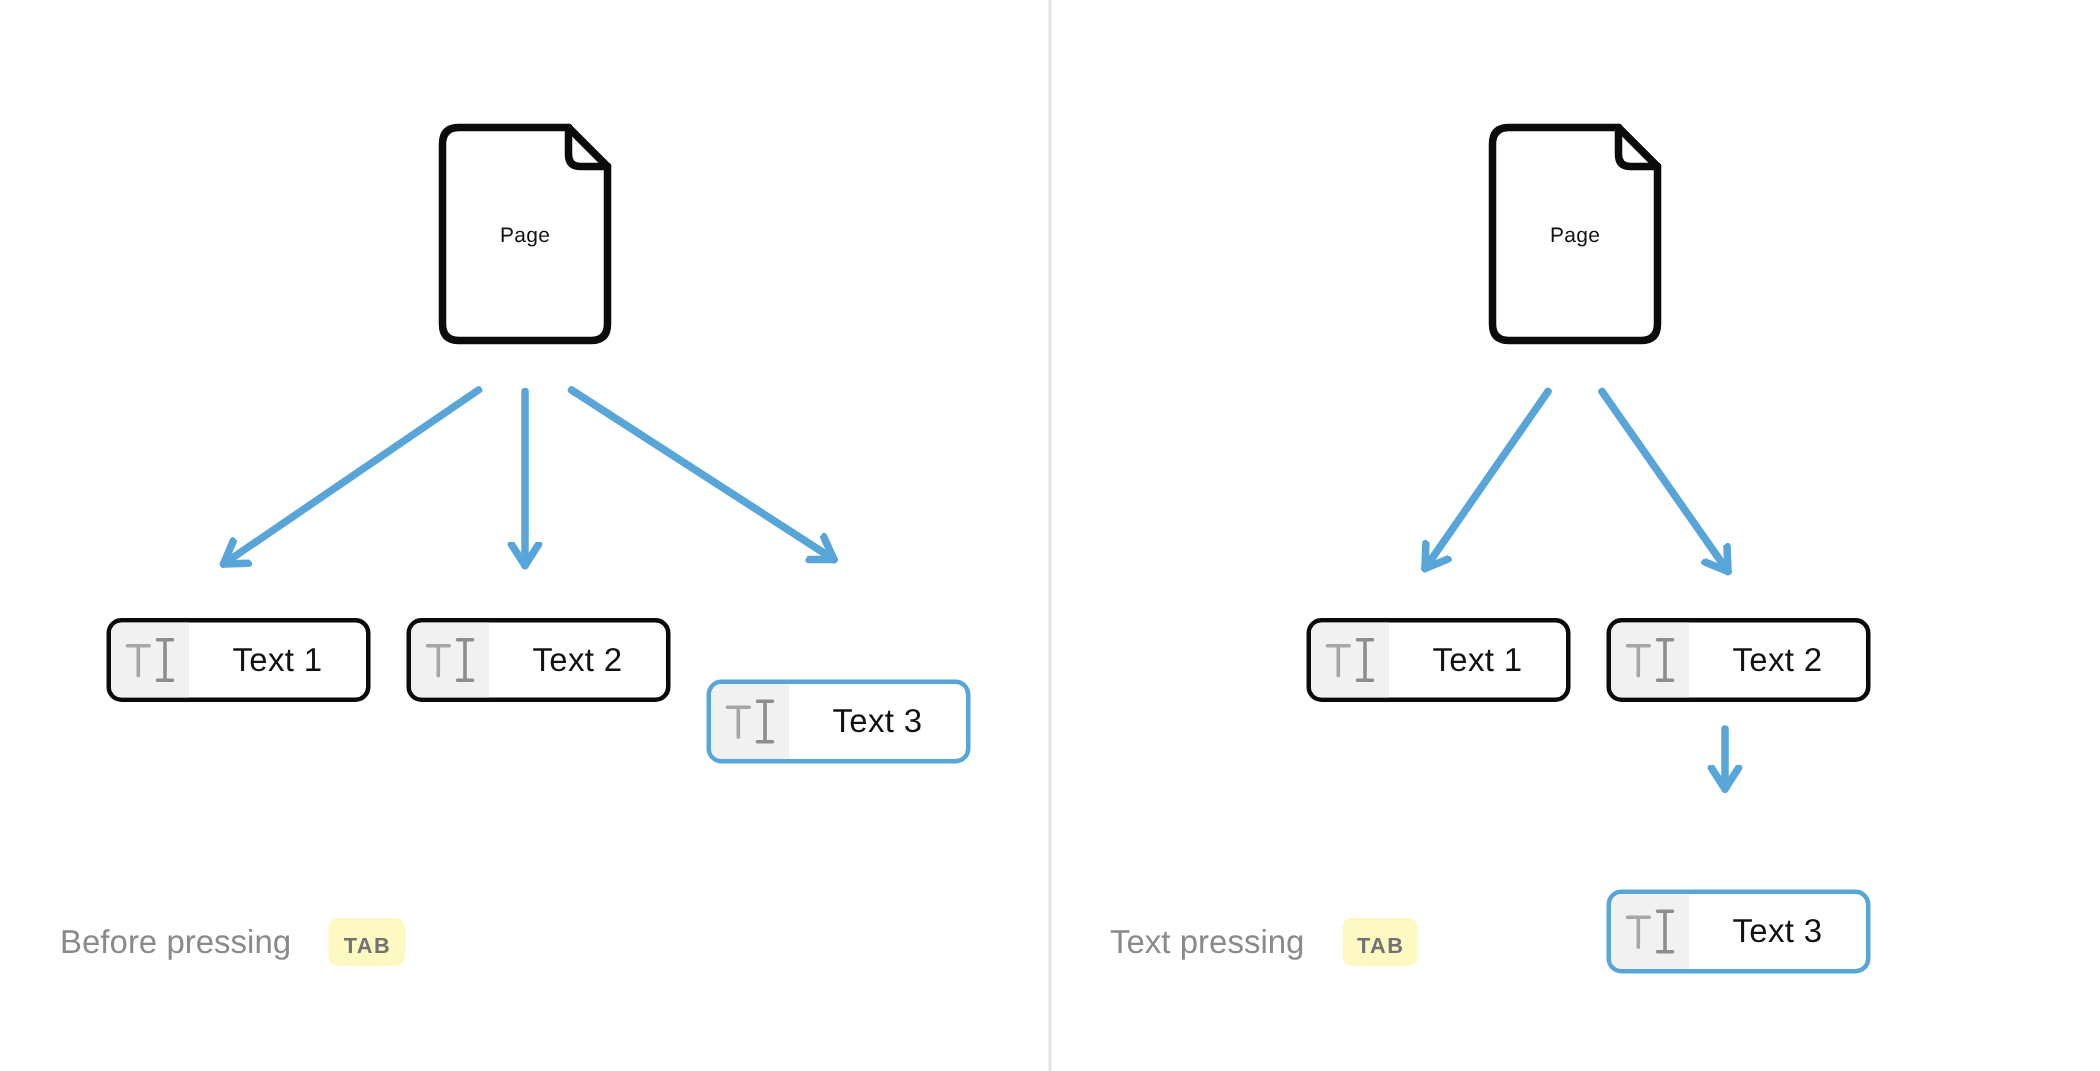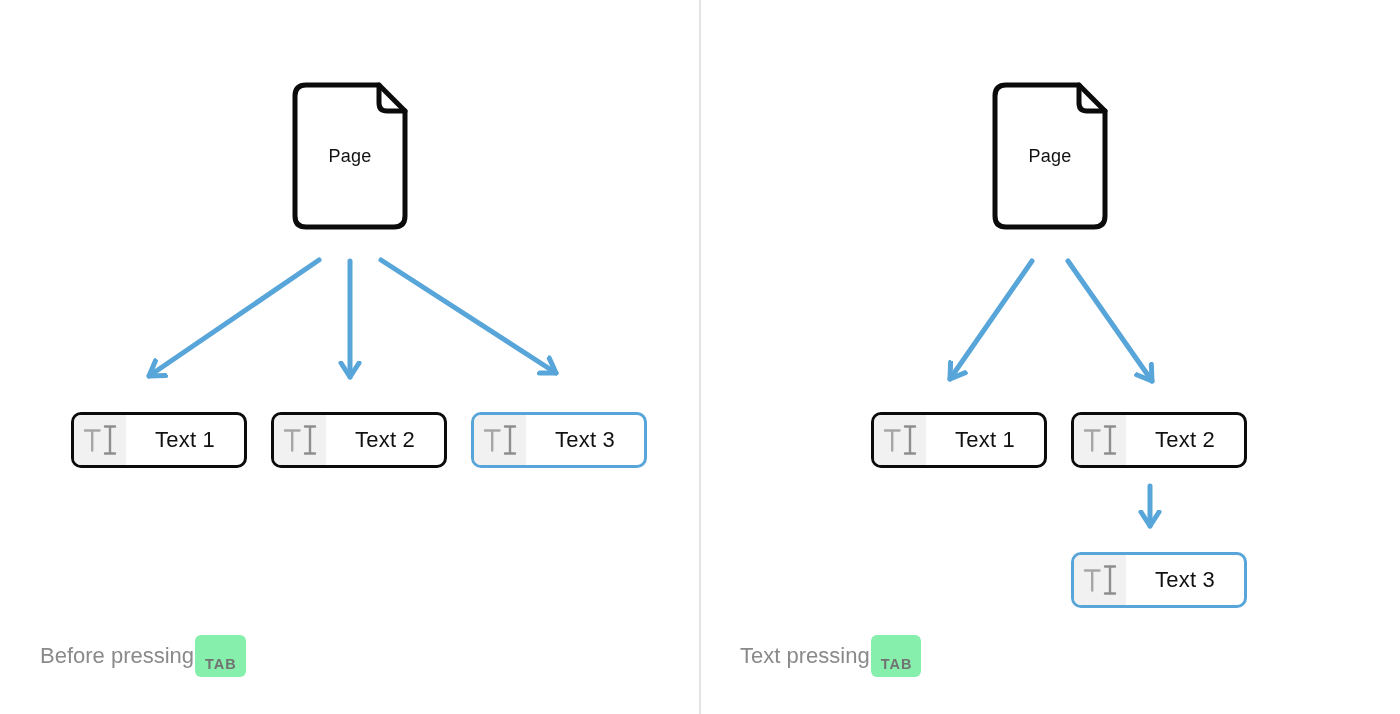--- a/index.html
+++ b/index.html
@@ -22,60 +22,60 @@
   }
 
   .arrows-layer { position: absolute; left: 0; top: 0; width: 700px; height: 714px; pointer-events: none; }
 
   
   .page-icon { position: absolute; left: 292px; top: 82px; width: 116px; height: 148px; }
   .page-icon svg { position: absolute; left: 0; top: 0; width: 116px; height: 148px; }
   .page-icon .page-label {
     position: absolute; left: 0; top: 0; width: 100%; height: 100%;
     display: flex; align-items: center; justify-content: center;
-    font-size: 18px; color: #111111; letter-spacing: 0.2px;
+    font-size: 14px; color: #111111; letter-spacing: 0.2px;
   }
 
   
   .block {
     position: absolute; width: 176px; height: 56px;
     background: #ffffff;
     border: 3.5px solid #0B0B0B; border-radius: 10px;
     display: flex; align-items: stretch; overflow: hidden;
   }
-  .block.selected { border-color: #57A5D9; }
+  .block.selected { border-color: #57A5D9; margin-top: 41px; }
   .block .icon-box {
     width: 52px; flex: 0 0 52px;
     background: #F1F1F1;
     display: flex; align-items: center; justify-content: center;
   }
   .block .block-label {
     flex: 1; display: flex; align-items: center; justify-content: center;
     font-size: 22px; color: #111111; letter-spacing: 0.2px;
   }
   .panel .block-1 { top: 412px; }
   .panel .block-2 { top: 412px; }
   .panel-before .block-1 { left: 71px; }
   .panel-before .block-2 { left: 271px; }
   .panel-before .block-3 { left: 471px; top: 412px; }
   .panel-after  .block-1 { left: 171px; }
   .panel-after  .block-2 { left: 371px; }
   .panel-after  .block-3 { left: 371px; top: 552px; }
 
   
   .caption {
-    position: absolute; left: 40px; top: 638px; height: 36px;
-    display: flex; align-items: center; gap: 1px;
+    position: absolute; left: 40px; top: 610px; height: 36px;
+    display: flex; align-items: center; gap: 25px;
     font-size: 22px; color: #8A8A8A; justify-content: space-between;
   }
   .kbd {
     display: inline-flex; align-items: center; justify-content: center;
-    background: #86efac; color: #727272;
+    background: #fef9c3; color: #727272;
     font-size: 14.5px; font-weight: 700; letter-spacing: 1px;
-    padding: 22px 9px 5px 10px; border-radius: 6px; line-height: 1;
+    padding: 12px 9px 5px 10px; border-radius: 6px; line-height: 1;
   }
 </style>
 </head>
 <body>
 
 <div class="canvas">
 
   <section class="panel panel-before">
 
     <svg class="arrows-layer" viewBox="0 0 700 714" xmlns="http://www.w3.org/2000/svg">

